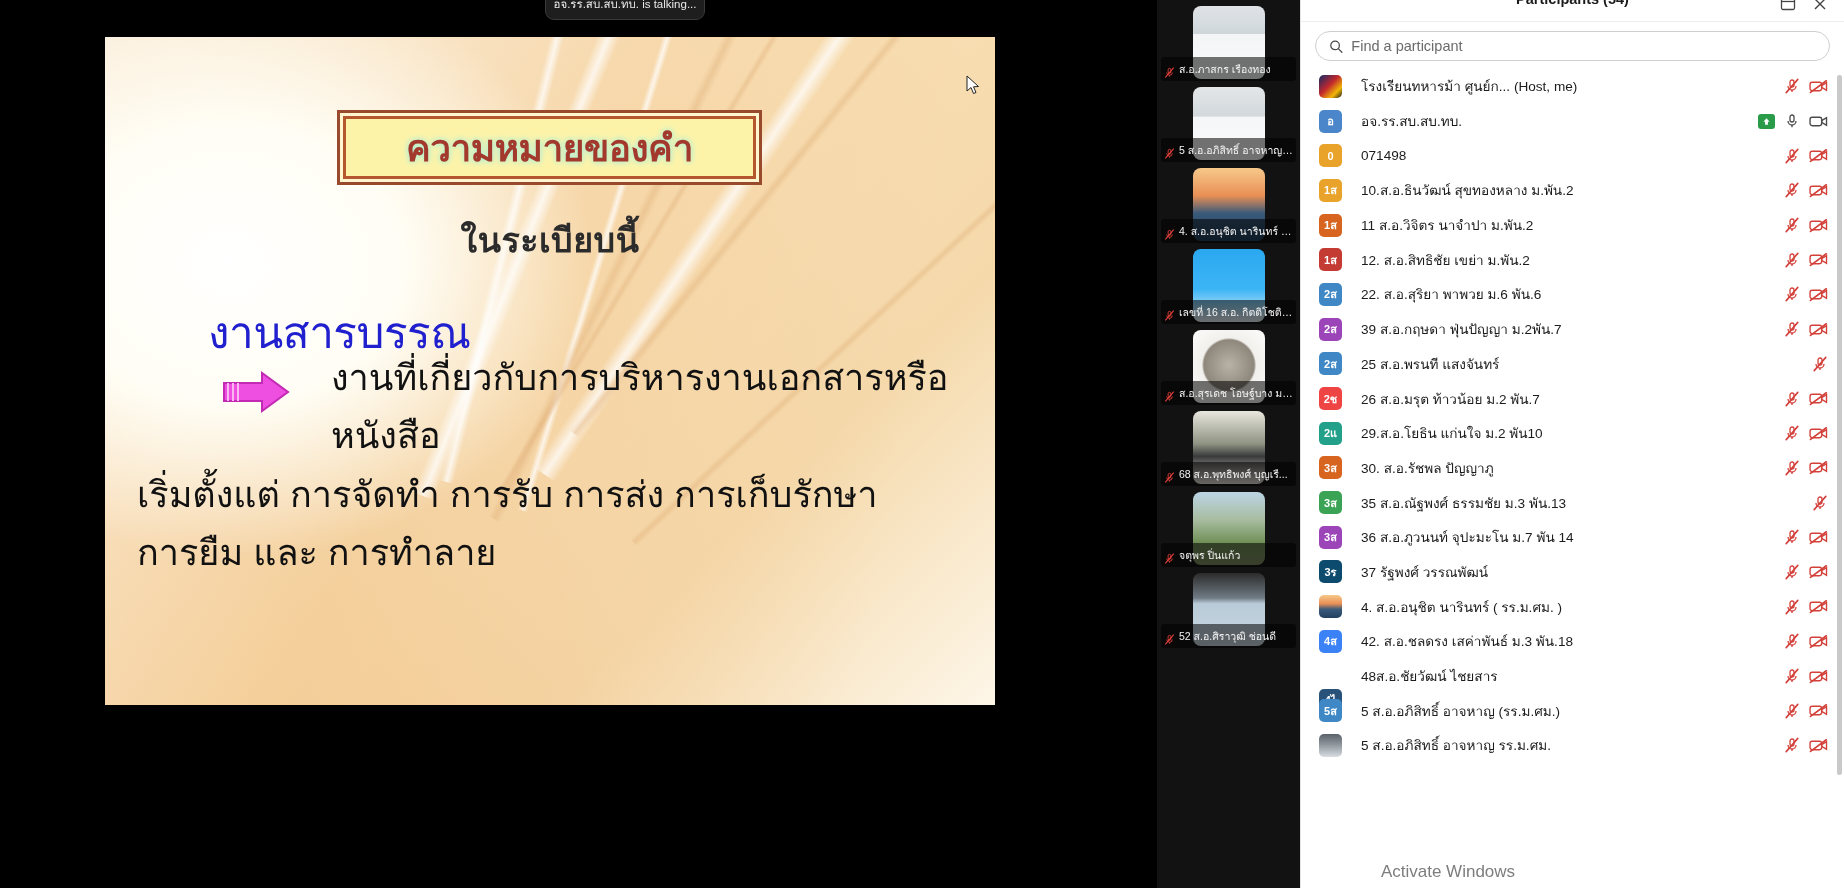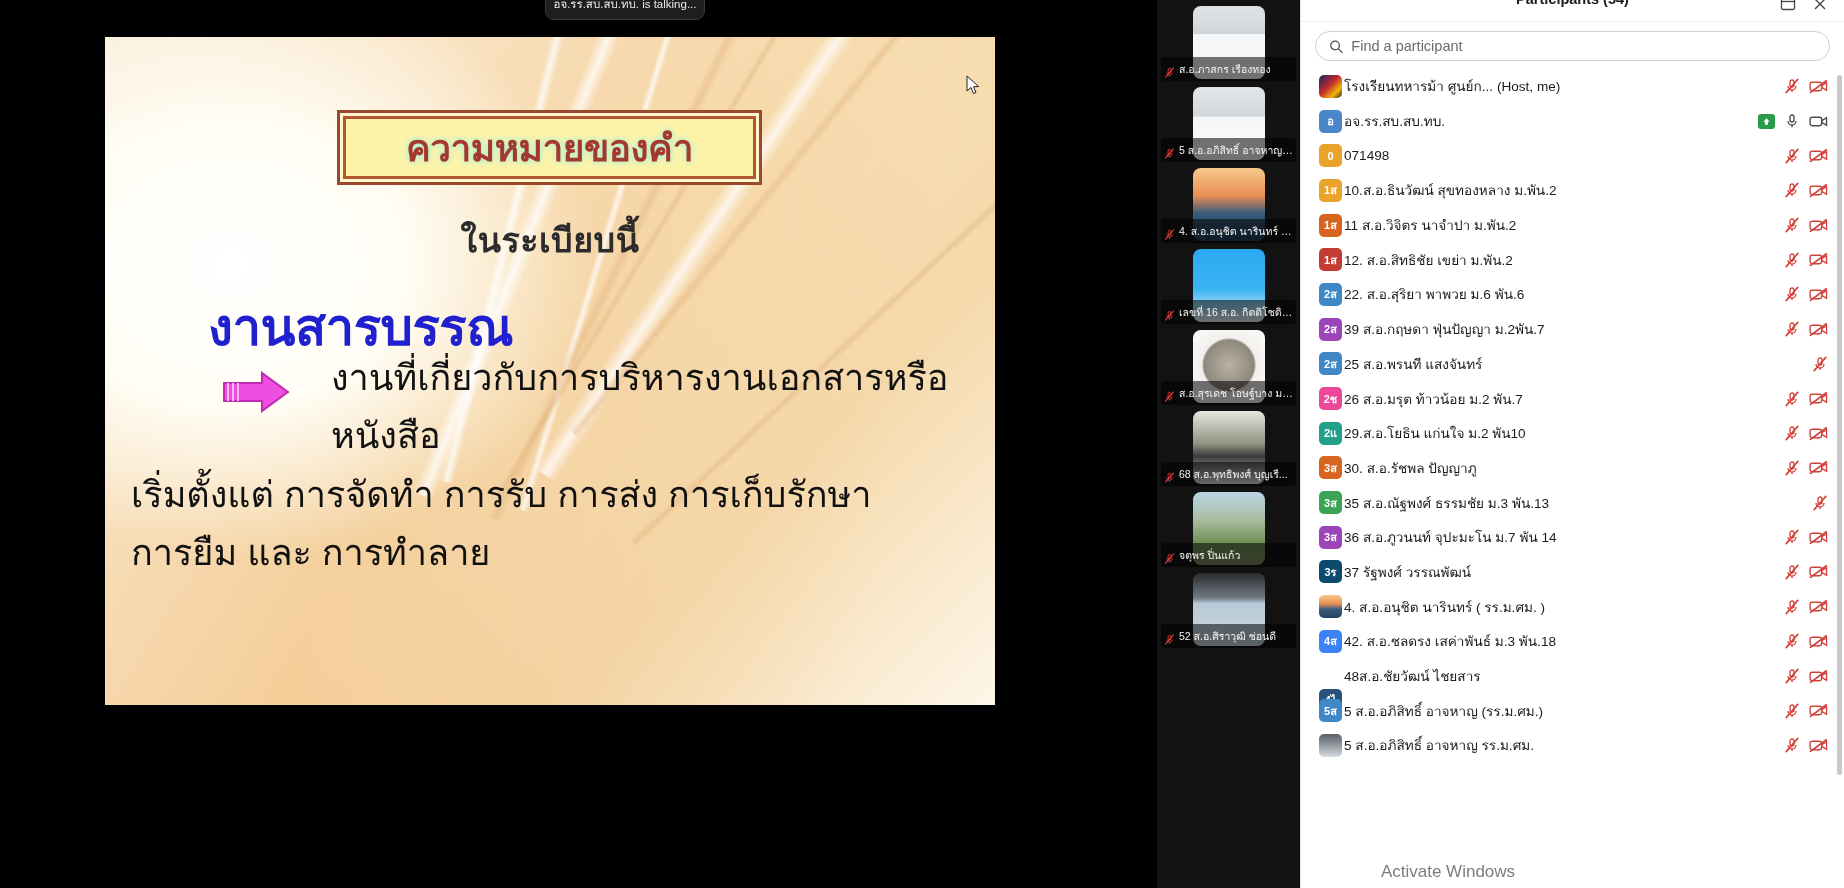--- a/index.html
+++ b/index.html
@@ -51,32 +51,32 @@
     font-family:"Liberation Sans","DejaVu Sans",sans-serif;
     font-size:37px; font-weight:bold; color:#a2392c;
     text-shadow: 0 0 9px #b9f0d8, 0 0 5px #aeeccf;
     white-space:nowrap; letter-spacing:-0.5px;
   }
   #slide-sub {
     position:absolute; left:0; right:0; top:176px; text-align:center;
     font-size:34px; color:#2b2b2b; font-weight:600; letter-spacing:0.5px;
   }
   #slide-head2 {
-    position:absolute; left:103px; top:249px;
-    font-size:51px; font-weight:bold; color:#2020cf; letter-spacing:-0.5px;
+    position:absolute; left:103px; top:260px;
+    font-size:44px; font-weight:normal; color:#2020cf; letter-spacing:-0.5px;
   }
   #slide-arrow {
     position:absolute; left:117px; top:334px; width:68px; height:42px;
   }
   #slide-body {
     position:absolute; left:26px; right:12px; top:312px;
     font-size:36px; color:#111; line-height:1.62; font-weight:500;
   }
   #slide-body .l1 { margin-left:200px; }
-  #slide-body .l2, #slide-body .l3 { }
+  #slide-body .l2, #slide-body .l3 { margin-left:6px; }
 
   #cursor { position:absolute; left:966px; top:75px; width:14px; height:20px; }
 
   
   #filmstrip {
     position:absolute; left:1157px; top:0; width:143px; height:888px;
     background:#121212; overflow:hidden;
   }
   .thumb {
     position:relative; width:72px; height:73px; margin:6px auto 4px auto;
@@ -122,21 +122,21 @@
     background:#fff;
   }
   #search-input {
     border:0; outline:0; font-size:14.5px; color:#555;
     font-family:inherit; width:100%; background:transparent;
   }
   #search-input::placeholder { color:#6b6b6b; }
 
   #plist { flex:1 1 auto; overflow:hidden; position:relative; }
   .prow {
-    height:34.7px; display:flex; align-items:center; gap:2px;
+    height:34.7px; display:flex; align-items:center; gap:19px;
     padding:0 16px 0 18px;
   }
   .pav {
     flex:0 0 auto; width:23px; height:23px; border-radius:5px;
     display:flex; align-items:center; justify-content:center;
     color:#fff; font-size:11px; font-weight:bold; overflow:hidden;
   }
   .pname {
     flex:1 1 auto; font-size:13.6px; color:#1c1c1c;
     white-space:nowrap; overflow:hidden; text-overflow:ellipsis;
@@ -486,21 +486,21 @@
         <div class="pbadges">
           <svg width="16" height="16" viewBox="0 0 16 16">
     <rect x="6" y="2" width="4" height="7" rx="2" fill="none" stroke="#d3403a" stroke-width="1.3"></rect>
     <path d="M4 8 a4 4 0 0 0 8 0" fill="none" stroke="#d3403a" stroke-width="1.3"></path>
     <path d="M8 12 v2" stroke="#d3403a" stroke-width="1.3"></path>
     <path d="M2.2 14.6 L13.8 1.4" stroke="#d3403a" stroke-width="1.6" stroke-linecap="round"></path>
   </svg>
         </div>
       </div>
       <div class="prow">
-        <div class="pav" style="background: #ec4899;">2ช</div>
+        <div class="pav" style="background: #ef4444;">2ช</div>
         <div class="pname">26   ส.อ.มรุต  ท้าวน้อย ม.2 พัน.7</div>
         <div class="pbadges">
           <svg width="16" height="16" viewBox="0 0 16 16">
     <rect x="6" y="2" width="4" height="7" rx="2" fill="none" stroke="#d3403a" stroke-width="1.3"></rect>
     <path d="M4 8 a4 4 0 0 0 8 0" fill="none" stroke="#d3403a" stroke-width="1.3"></path>
     <path d="M8 12 v2" stroke="#d3403a" stroke-width="1.3"></path>
     <path d="M2.2 14.6 L13.8 1.4" stroke="#d3403a" stroke-width="1.6" stroke-linecap="round"></path>
   </svg>
           <svg width="19" height="15" viewBox="0 0 18 14">
     <rect x="1" y="3" width="11" height="8" rx="2" fill="none" stroke="#d3403a" stroke-width="1.3"></rect>

